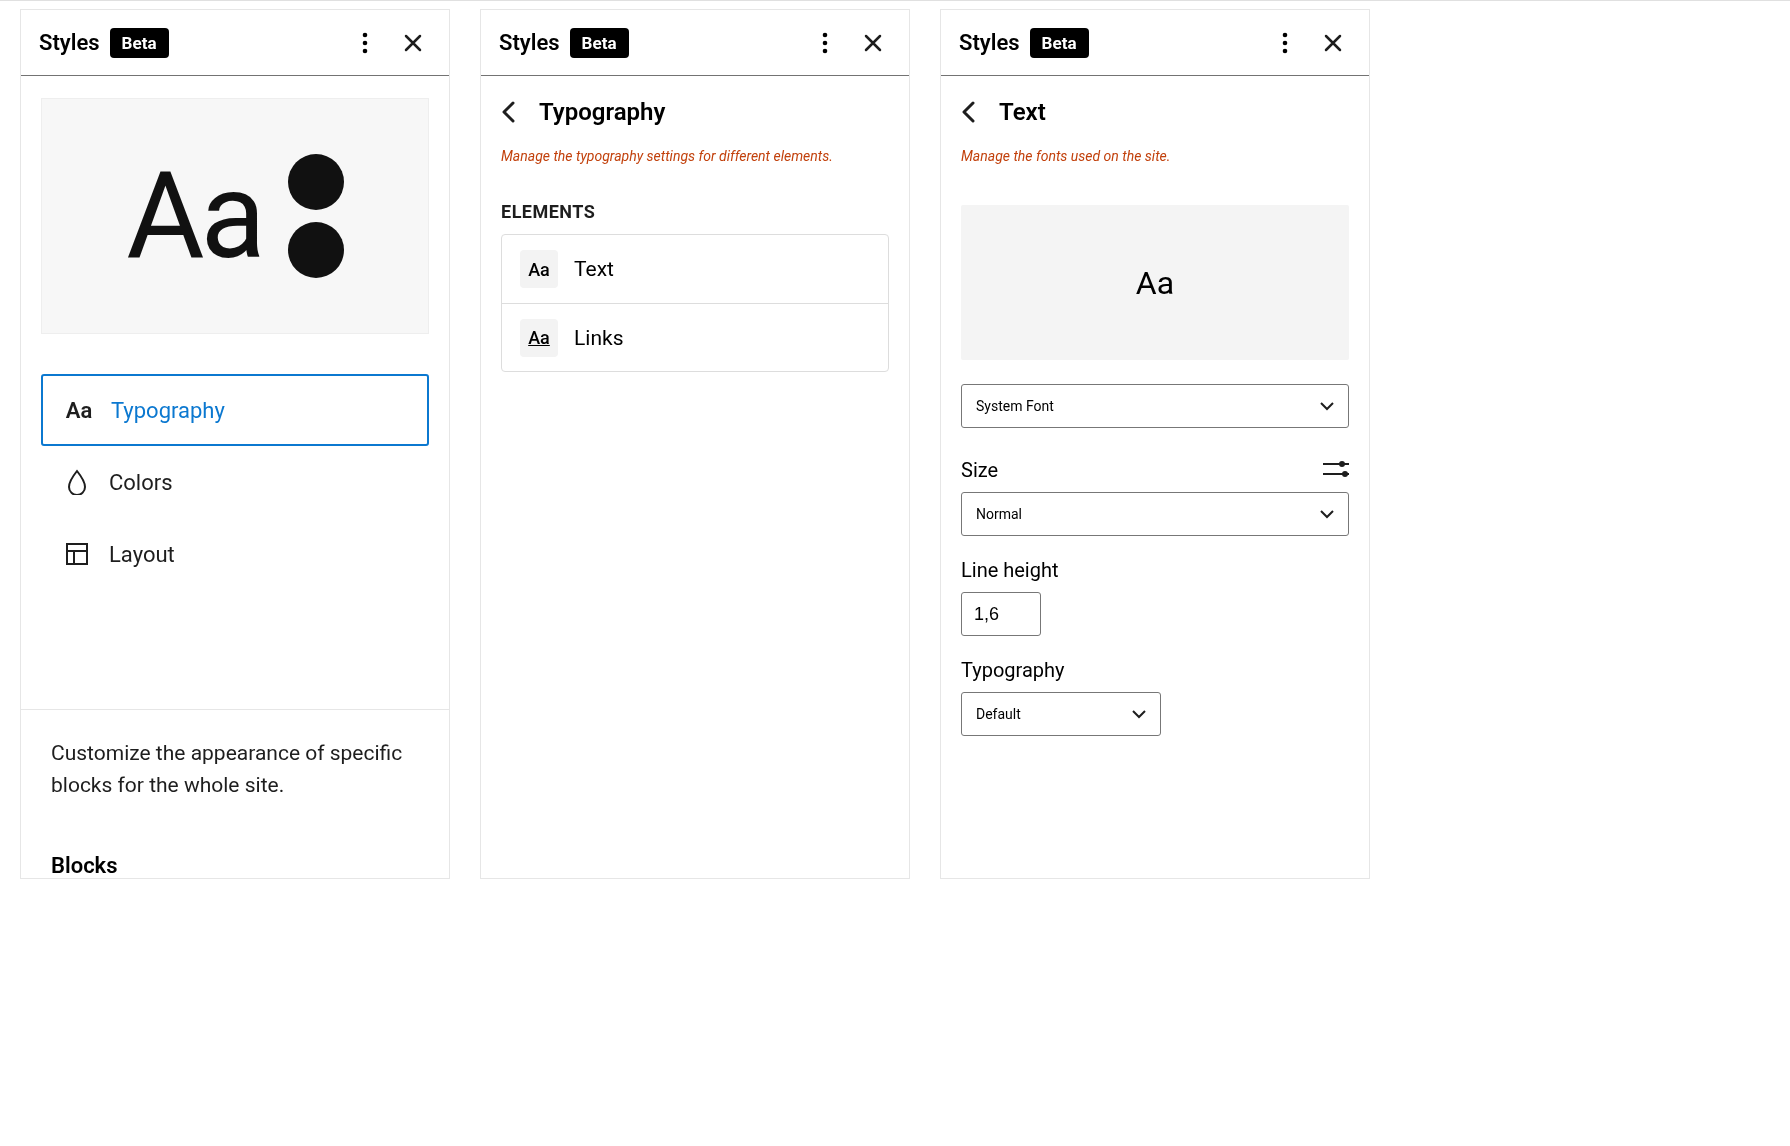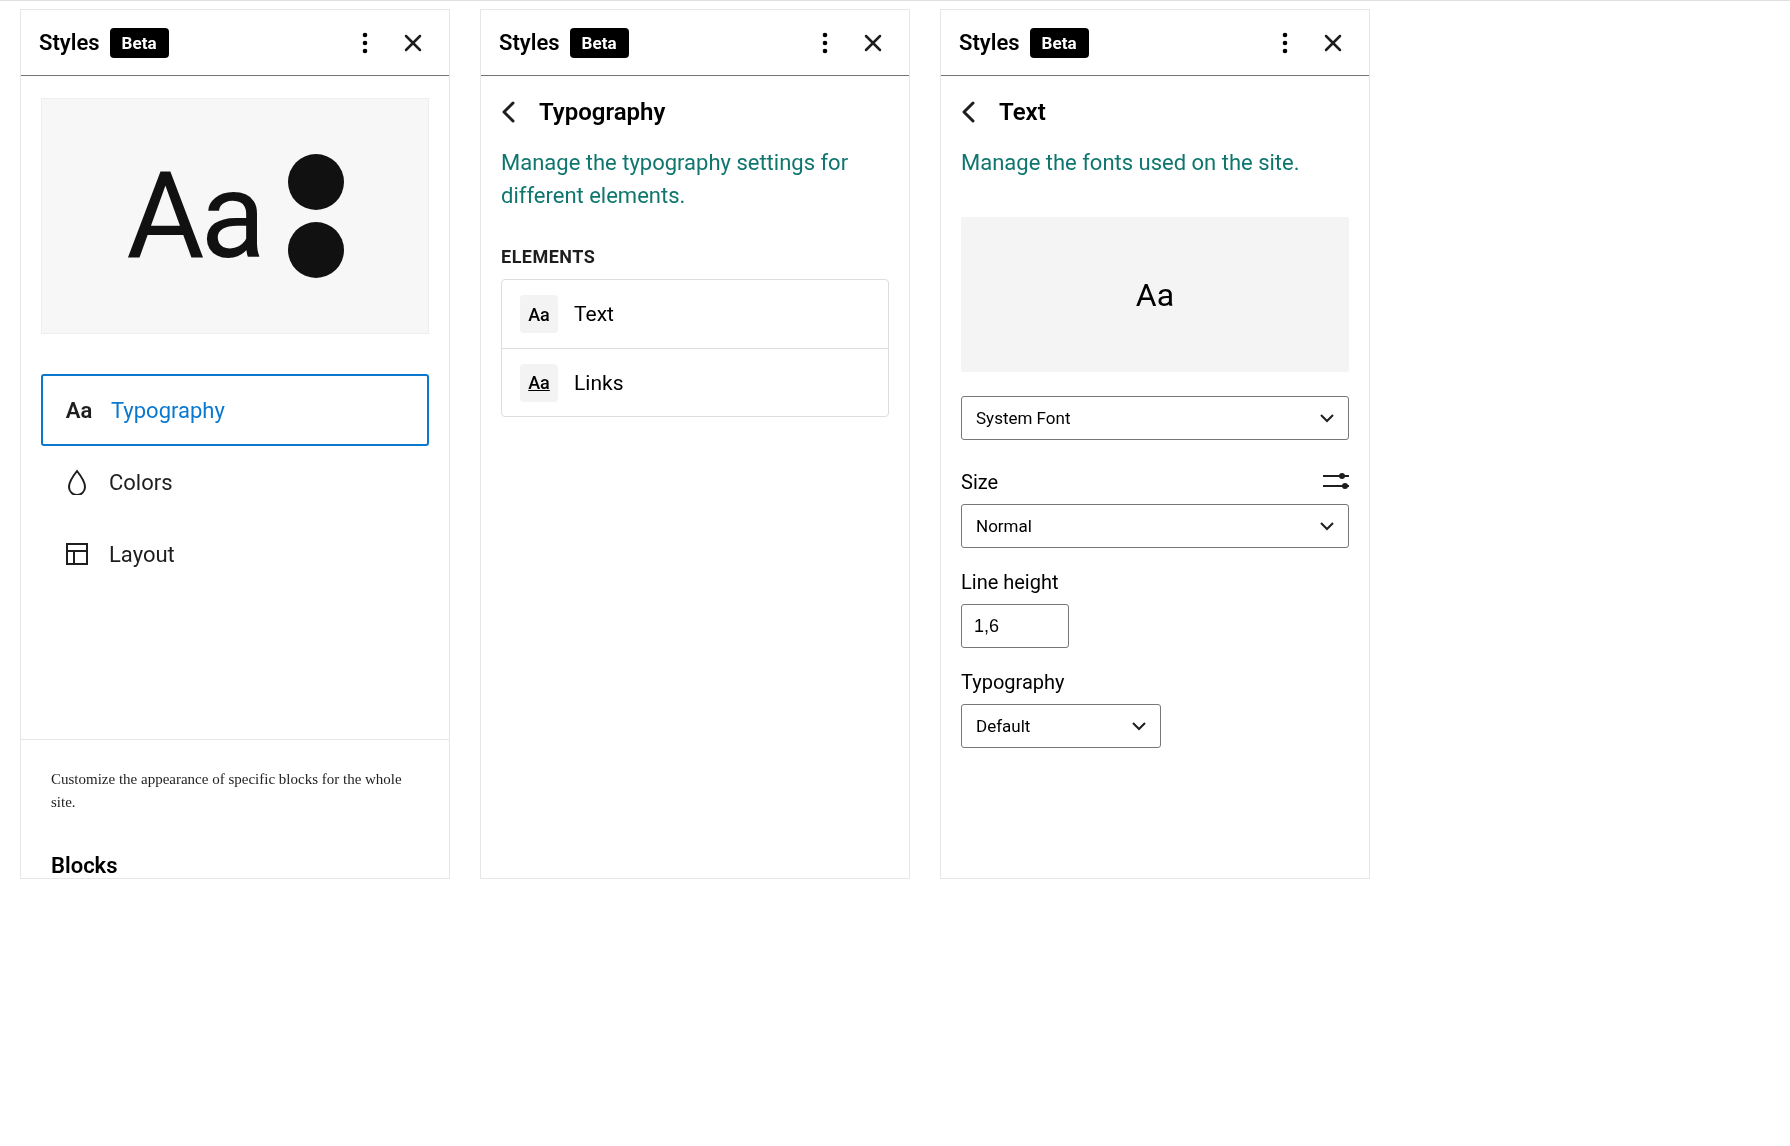--- a/index.html
+++ b/index.html
@@ -99,43 +99,43 @@
     color: #0b78d0;
   }
   .nav-item.selected .nav-icon { color: #1e1e1e; }
   .nav-icon { width: 28px; display: flex; align-items: center; justify-content: center; }
 
   .panel-footer {
     border-top: 1px solid #e6e6e6;
     padding: 28px 30px 0 30px;
   }
   .footer-desc {
-    font-size: 15px;
+    font-size: 21px;
     line-height: 1.5;
     color: #1e1e1e;
-    margin-bottom: 40px;
-    font-family: Liberation Serif, serif;
+    margin-bottom: 52px;
   }
   .footer-title { font-size: 22px; font-weight: 600; }
 
   
   .sub-header {
     display: flex;
     align-items: center;
     padding: 22px 20px 10px 20px;
     gap: 24px;
   }
   .back-btn { cursor: pointer; display:flex; align-items:center; }
   .sub-title { font-size: 24px; font-weight: 600; }
 
   .sub-desc {
-    font-size: 22px;
+    font-size: 14px;
     line-height: 1.5;
     padding: 10px 20px 20px 20px;
-    color: #0f766e;
+    color: #c2410c;
+    font-style: italic;
   }
 
   .section-label {
     font-size: 18px;
     font-weight: 700;
     letter-spacing: 0.5px;
     padding: 14px 20px 12px 20px;
     color: #1e1e1e;
   }
 
@@ -178,32 +178,32 @@
   .field-label { font-size: 20px; margin-bottom: 10px; display: block; }
   .field-row { display: flex; align-items: flex-end; justify-content: space-between; padding: 0 20px 10px 20px; margin-top: 8px; }
   .field-row .field-label { margin-bottom: 0; }
 
   .select {
     width: 100%;
     height: 44px;
     border: 1px solid #777;
     border-radius: 3px;
     padding: 0 14px;
-    font-size: 17px;
+    font-size: 14px;
     display: flex;
     align-items: center;
     justify-content: space-between;
     cursor: pointer;
     background: #fff;
   }
   .select-sm { width: 200px; }
   .chev { font-size: 14px; }
 
   .text-input {
-    width: 108px;
+    width: 80px;
     height: 44px;
     border: 1px solid #777;
     border-radius: 3px;
     padding: 0 12px;
     font-size: 18px;
   }
 
   .sliders-icon { cursor: pointer; }
 </style>
 </head>

